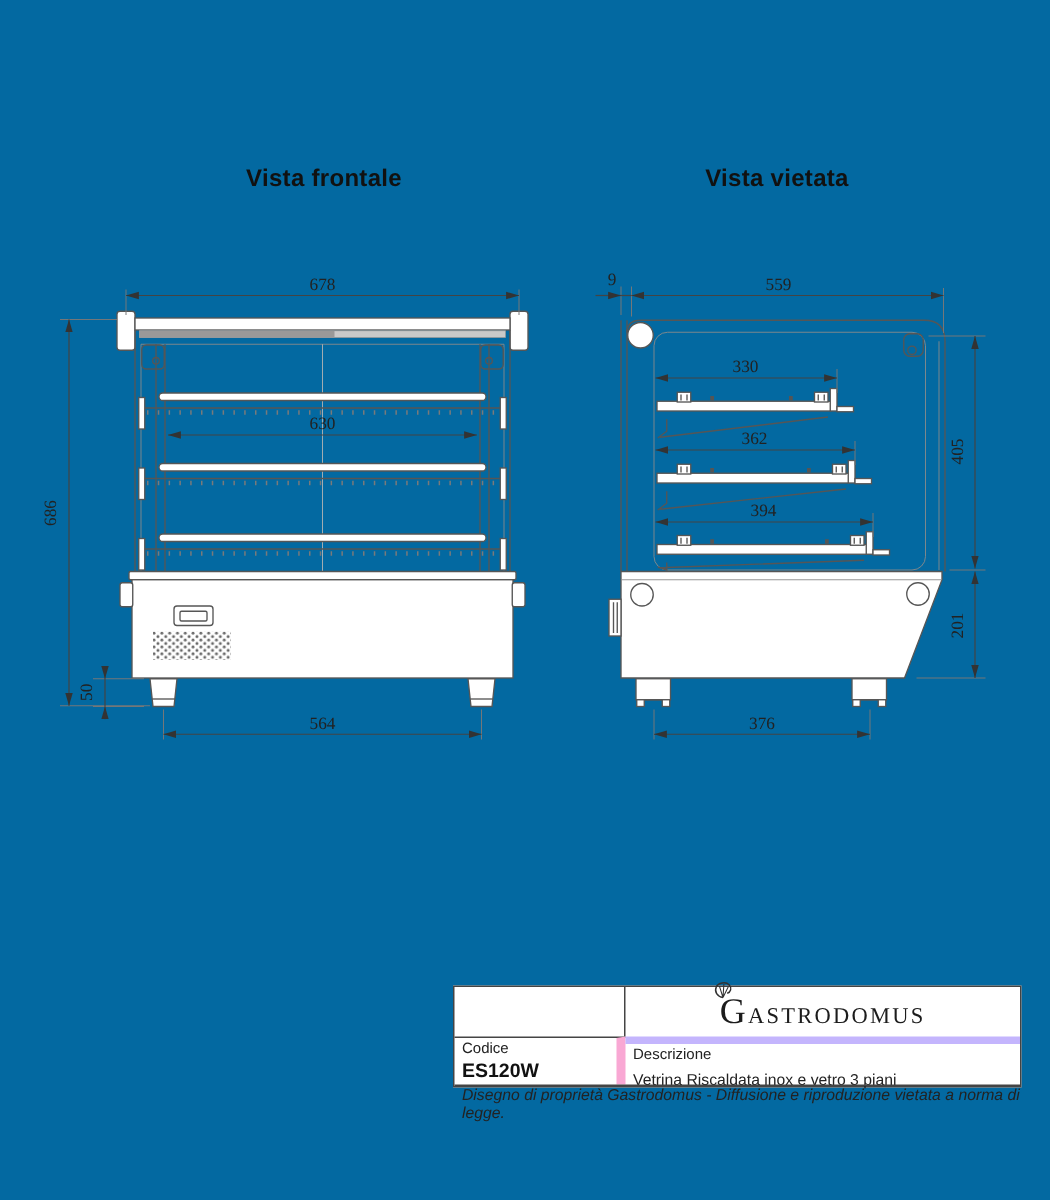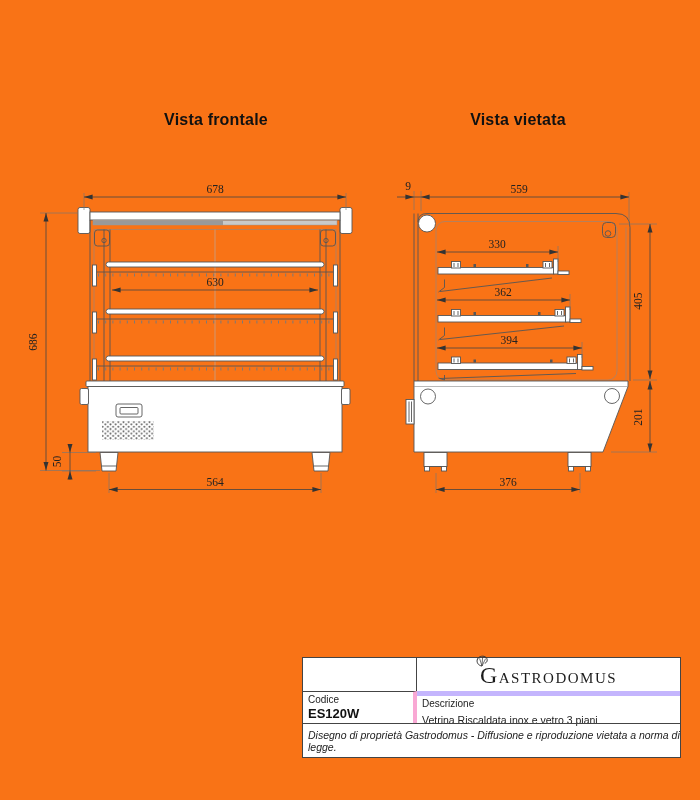--- a/index.html
+++ b/index.html
@@ -1,45 +1,45 @@
 <!DOCTYPE html>
 <html><head>
 <meta charset="utf-8">
 <style>
   html,body{margin:0;padding:0;background:#fff;}
-  .page{position:relative;width:700px;height:800px;background:#f97316;overflow:hidden;
+  .page{position:relative;width:700px;height:800px;background:#0369a1;overflow:hidden;
         font-family:"Liberation Sans",sans-serif;}
   .view-title{position:absolute;top:111px;width:300px;text-align:center;
 према    font-size:17px;font-weight:bold;color:#111;letter-spacing:.2px;}
   .view-title.front{left:66px;}
   .view-title.side{left:368px;}
   svg text{user-select:none;}
   .dimtxt{font-family:"Liberation Serif",serif;font-size:11.5px;fill:#222;text-anchor:middle;}
   .s{stroke:#565656;stroke-width:.9;fill:none;}
   .sf{stroke:#565656;stroke-width:.9;fill:#fff;}
   .sl{stroke:#8a8a8a;stroke-width:.6;fill:none;}
   .cl{stroke:#b3b3b3;stroke-width:.6;fill:none;}
   .de{stroke:#777;stroke-width:.65;fill:none;}
   .dl{stroke:#444;stroke-width:.8;fill:none;marker-start:url(#ar);marker-end:url(#ar);}
   .dle{stroke:#444;stroke-width:.8;fill:none;marker-end:url(#ar);}
   .dp{stroke:#444;stroke-width:.8;fill:none;}
   .tick{stroke:#7a7a7a;stroke-width:3;stroke-dasharray:1 6.2;fill:none;}
   .mk{fill:#555;stroke:none;}
   
-  .tblock{position:absolute;left:302px;top:657px;width:379px;height:101px;
+  .tblock{position:absolute;left:302px;top:657px;width:379px;height:68px;
           border:1px solid #444;box-sizing:border-box;background:#fff;
           display:grid;grid-template-columns:114px 1fr;grid-template-rows:33px 32px 1fr;}
   .tb-c1r1{border-right:1px solid #444;}
   .tb-logo{display:flex;align-items:center;justify-content:center;}
   .logo-wrap{position:relative;font-family:"Liberation Serif",serif;color:#1c1c1c;
              letter-spacing:1.5px;line-height:1;white-space:nowrap;}
   .logo-g{font-size:24px;}
   .logo-rest{font-size:15px;}
   .shell{position:absolute;left:-5px;top:-9px;}
-  .tb-c1r2{border-right:4px solid #f9a8d4;border-top:1px solid #444;padding:2px 13px 0 5px;}
+  .tb-c1r2{border-right:6px solid #f9a8d4;border-top:1px solid #444;padding:2px 13px 0 5px;}
   .tb-c2r2{border-top:5px solid #c4b5fd;padding:2px 0 0 5px;}
   .tb-label{font-size:10px;color:#222;}
   .tb-codice{font-size:13px;font-weight:bold;color:#111;margin-top:1px;}
   .tb-desc{font-size:10.5px;color:#222;margin-top:5px;}
   .tb-legal{grid-column:1 / 3;border-top:1px solid #444;display:flex;align-items:center;
             padding-left:5px;font-size:10.5px;color:#222;font-style:italic;}
 </style>
 </head>
 <body>
 

